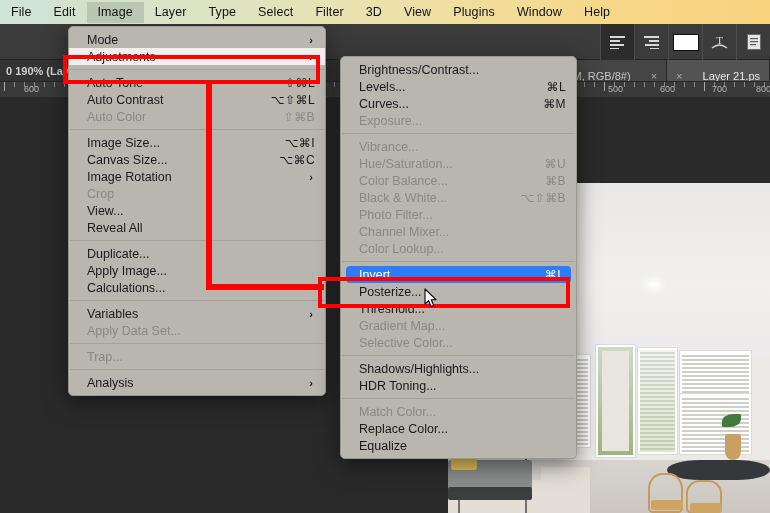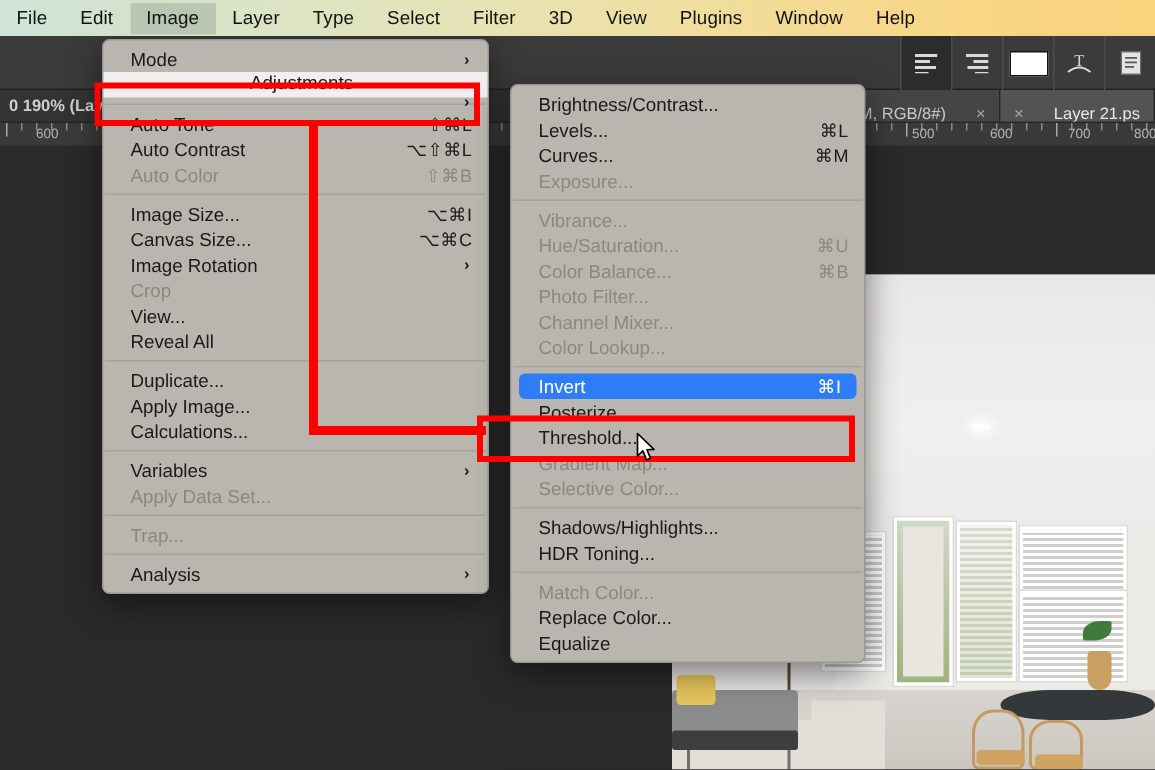--- a/index.html
+++ b/index.html
@@ -124,21 +124,21 @@
   .menu.adjust{ left:340px; top:56px; width:237px; }
 
   .mi{
     position:relative; height:17px; display:flex; align-items:center;
     padding:0 10px 0 18px; white-space:nowrap;
   }
   .mi .lbl{ flex:0 0 auto; }
   .mi .key{ margin-left:auto; font-size:12px; letter-spacing:.4px; }
   .mi .arw{ margin-left:auto; font-size:11px; font-weight:700; padding-right:2px; }
   .mi.dis{ color:#8a8881; }
-  .mi.hl{ background:#f0efed;flex-direction:column; }
+  .mi.hl{ background:#f0efed; }
   .mi.sel{
     background:#2f7df6; color:#fff; border-radius:4px;
     margin:0 5px; padding-left:13px;
   }
   .sep{ height:1px; background:#a5a29c; margin:4px 1px; }
 
   
   .cursor{ position:absolute; left:424px; top:288px; z-index:33; }
 
   
@@ -461,20 +461,24 @@
       </div>
       <div class="mi dis">
         <span class="lbl">Hue/Saturation...</span>
         <span class="key">⌘U</span>
       </div>
       <div class="mi dis">
         <span class="lbl">Color Balance...</span>
         <span class="key">⌘B</span>
       </div>
       <div class="mi dis">
+        <span class="lbl">Black &amp; White...</span>
+        <span class="key">⌥⇧⌘B</span>
+      </div>
+      <div class="mi dis">
         <span class="lbl">Photo Filter...</span>
       </div>
       <div class="mi dis">
         <span class="lbl">Channel Mixer...</span>
       </div>
       <div class="mi dis">
         <span class="lbl">Color Lookup...</span>
       </div>
       <div class="sep"></div>
       <div class="mi sel">

